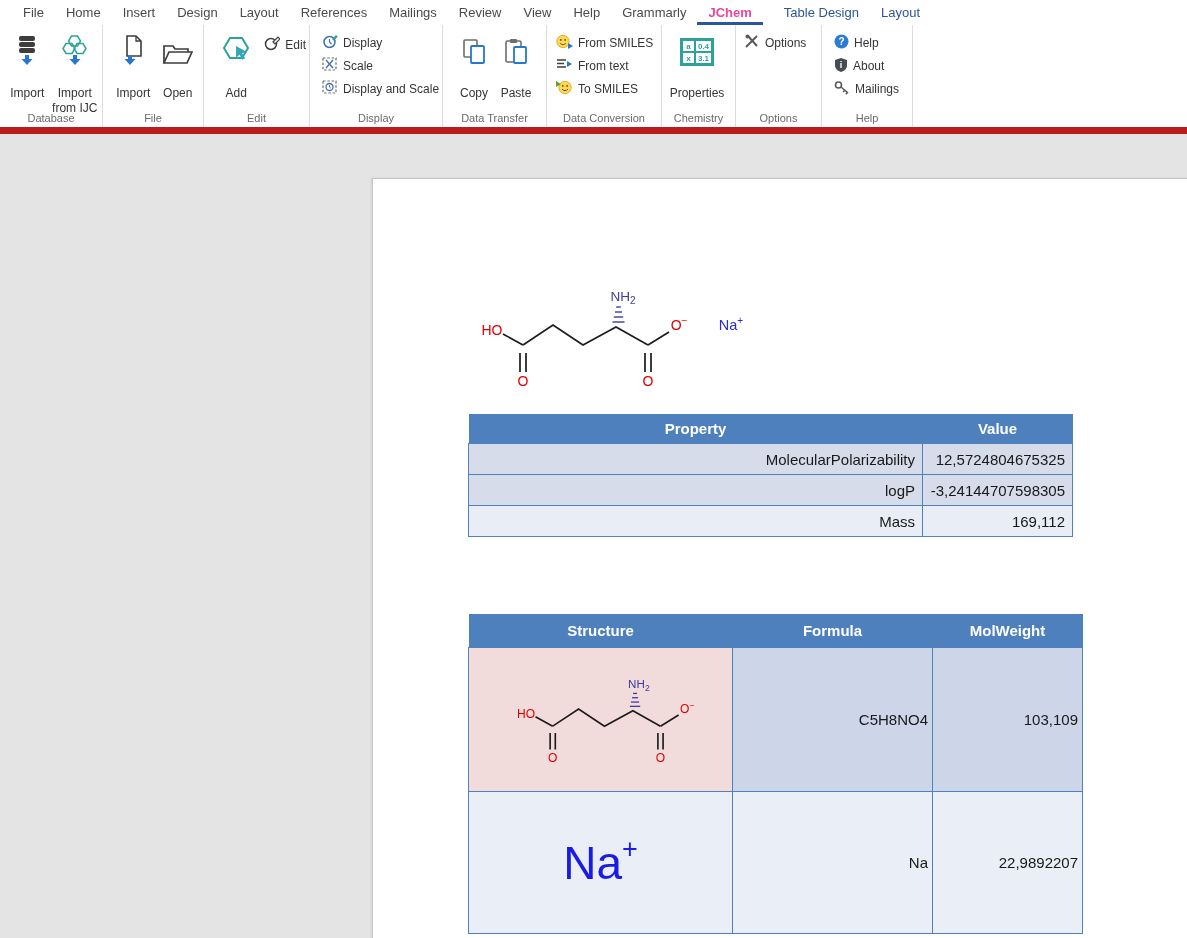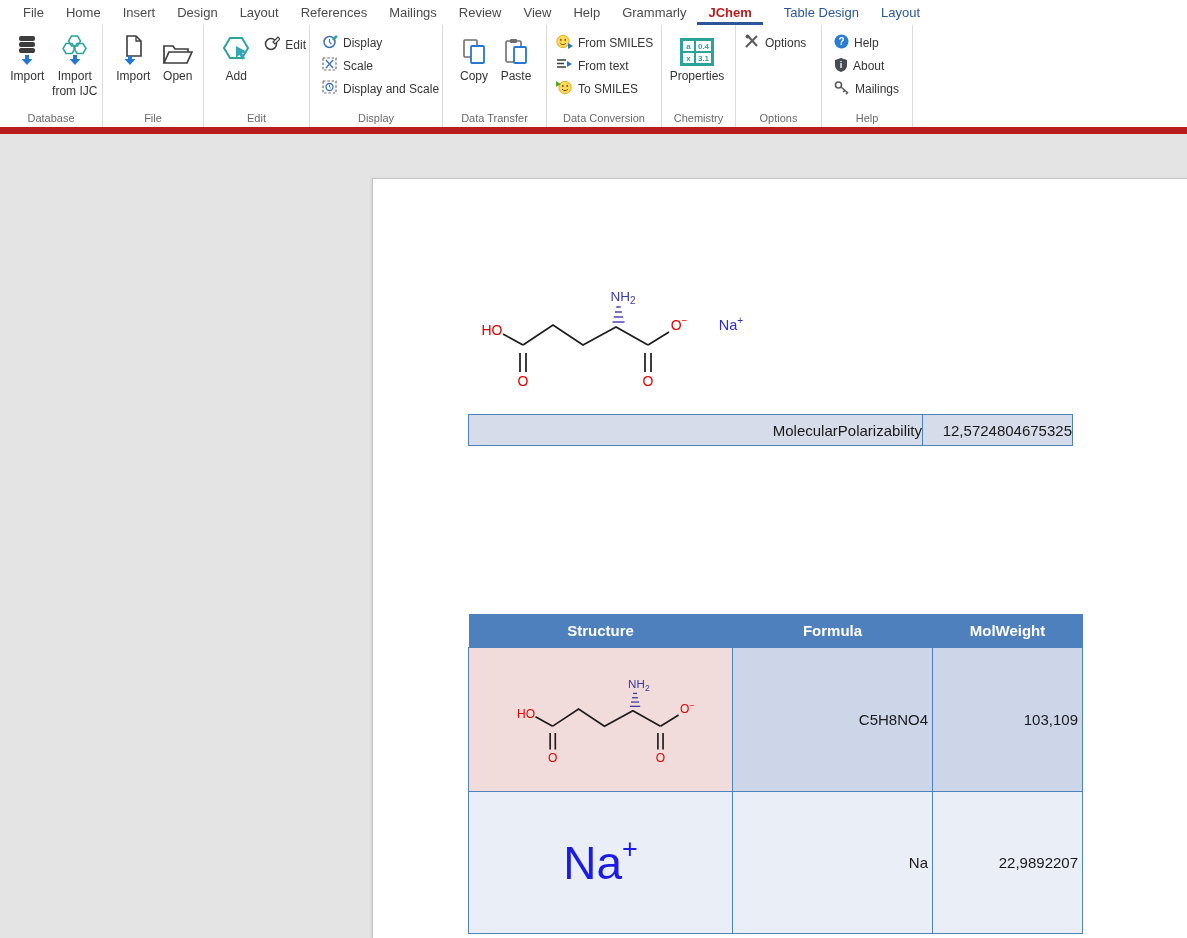--- a/index.html
+++ b/index.html
@@ -5,48 +5,48 @@
   html,body{margin:0;padding:0}
   body{
     width:1187px;height:938px;position:relative;overflow:hidden;
     background:#e4e4e4;font-family:"Liberation Sans",sans-serif;
     -webkit-font-smoothing:antialiased;
   }
   
   .ribbon-wrap{position:absolute;left:0;top:0;width:1187px;height:127px;background:#fff;border-bottom:7px solid #b91c1c;z-index:5}
   .tabbar{display:flex;align-items:stretch;height:25px;padding-left:12px}
   .tab{padding:0 11px;font-size:13px;color:#4a4a4a;line-height:25px;white-space:nowrap;cursor:default}
-  .tab.active{color:#b91c1c;font-weight:bold;box-shadow:inset 0 -3px 0 #2b579a}
+  .tab.active{color:#ec4899;font-weight:bold;box-shadow:inset 0 -3px 0 #2b579a}
   .tab.contextual{color:#2b579a}
   .groups{display:flex;height:102px}
   .group{position:relative;border-right:1px solid #dcdcdc;box-sizing:border-box;flex:0 0 auto}
   .gcontent{display:flex;align-items:flex-start;padding:5px 3px 0 4px;height:78px;box-sizing:border-box}
   .glabel{position:absolute;left:0;right:0;bottom:3px;text-align:center;font-size:11px;color:#6a6a6a;white-space:nowrap}
   .bigbtn{width:48px;display:flex;flex-direction:column;align-items:center;padding-top:2px;cursor:default}
   .bigbtn .ic{height:34px;display:flex;align-items:flex-end;justify-content:center}
-  .bigbtn .lbl{margin-top:3px;font-size:12px;color:#353535;text-align:center;line-height:1.25}
+  .bigbtn .lbl{margin-top:20px;font-size:12px;color:#353535;text-align:center;line-height:1.25}
   .smallcol{display:flex;flex-direction:column;gap:6px;padding-top:4px}
   .smallbtn{display:flex;align-items:center;gap:5px;height:17px;font-size:12px;color:#353535;white-space:nowrap;cursor:default}
   .propgrid{display:grid;grid-template-columns:13px 17px;grid-auto-rows:12px;border:2px solid #2ba39b;background:#fff}
   .propgrid span{display:flex;align-items:center;justify-content:center;font-size:8px;color:#2ba39b;border:0.5px solid #2ba39b;font-weight:bold}
   
   .canvas{position:absolute;left:0;top:128px;width:1187px;height:810px}
   .page{position:absolute;left:372px;top:50px;width:816px;height:760px;background:#fff;border-left:1px solid #c6c6c6;border-top:1px solid #c6c6c6;box-shadow:-1px 0 2px rgba(0,0,0,0.08)}
   
   .mol-big{position:absolute;left:90px;top:94px}
   svg text{font-family:"Liberation Sans",sans-serif}
   .atom-red{fill:#e00000;font-size:14px;text-anchor:middle}
   .atom-blue{fill:#3b3ba5;font-size:13.5px;text-anchor:middle}
   .atom-na{fill:#2b2bd5;font-size:14.5px;text-anchor:middle}
   
   .doc-table{position:absolute;border-collapse:collapse;table-layout:fixed;font-size:15px;color:#191919}
   .doc-table th{background:#4e80bd;color:#fff;font-weight:bold;font-size:15px;border:none}
   #prop-table{left:95px;top:235px;width:604px}
   #prop-table th{height:27px}
-  #prop-table td{height:30px;text-align:right;padding:0 0;border:1px solid #4f81bd;background:#e9edf6;overflow:hidden;white-space:nowrap}
+  #prop-table td{height:30px;text-align:right;padding:0 7px;border:1px solid #4f81bd;background:#e9edf6;overflow:hidden;white-space:nowrap}
   #prop-table tr.shade td{background:#d6dcea}
   #struct-table{left:95px;top:435px;width:614px}
   #struct-table th{height:31px}
   #struct-table td{border:1px solid #4f81bd;vertical-align:middle;overflow:hidden}
   #struct-table td.cell-num{text-align:right;padding:10px 4px;white-space:nowrap}
   #struct-table tr.r1{height:144px}
   #struct-table tr.r2{height:142px}
   #struct-table tr.r1 td{background:#cdd5e9}
   #struct-table tr.r1 td.cell-structure{background:#f2dcdb;text-align:center}
   #struct-table tr.r2 td{background:#e9eef7}
@@ -358,23 +358,35 @@
       <text x="160" y="28" class="atom-blue"><tspan>NH</tspan><tspan dy="3" font-size="10">2</tspan></text>
       <text x="268" y="57" class="atom-na"><tspan>Na</tspan><tspan dy="-6" font-size="10">+</tspan></text>
     </svg>
 
     <table class="doc-table" id="prop-table">
       <colgroup>
           <col style="width:454px">
           <col style="width:150px">
         </colgroup>
       <tbody>
+          <tr>
+        <th>Property</th>
+        <th>Value</th>
+      </tr>
       <tr class="shade">
         <td>MolecularPolarizability</td>
         <td>12,5724804675325</td>
+      </tr>
+      <tr class="shade">
+        <td>logP</td>
+        <td>-3,24144707598305</td>
+      </tr>
+      <tr>
+        <td>Mass</td>
+        <td>169,112</td>
       </tr>
     </tbody>
       </table>
 
     <table class="doc-table" id="struct-table">
       <colgroup>
           <col style="width:264px">
           <col style="width:200px">
           <col style="width:150px">
         </colgroup>

